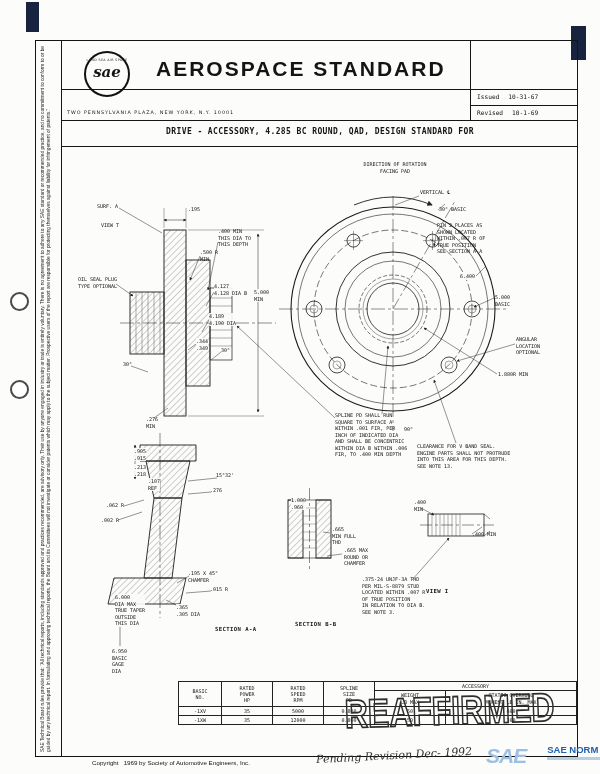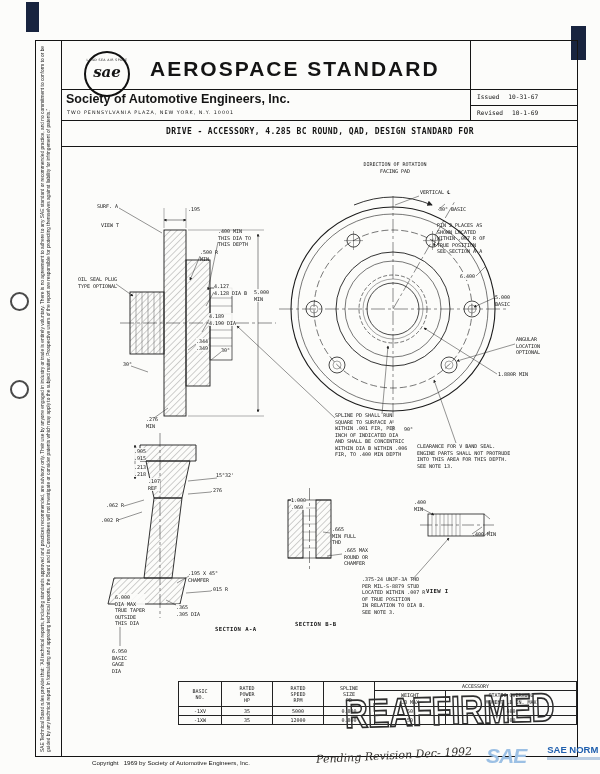--- a/index.html
+++ b/index.html
@@ -13,21 +13,21 @@
   .tab-tr{left:571px;top:26px;width:15px;height:34px;}
   .punch{position:absolute;width:15px;height:15px;border:2.4px solid #4a4a4a;border-radius:50%;background:#fff;}
   .side-note{position:absolute;left:40px;top:752px;width:706px;height:20px;
              font:4.8px/1.2 "Liberation Sans",sans-serif;color:#2a2a2a;
              transform:rotate(-90deg);transform-origin:top left;text-align:justify;}
   
   .logo{position:absolute;left:84px;top:51px;width:46px;height:46px;border:2.6px solid #111;
         border-radius:50%;box-sizing:border-box;text-align:center;}
   .logo-cap{display:block;font-size:3.2px;letter-spacing:.4px;margin-top:5px;color:#222;}
   .logo-letters{display:block;font:italic 700 15px/1 "DejaVu Serif",serif;margin-top:3px;}
-  .std-title{position:absolute;left:150px;top:57px;font-family:"Liberation Sans",sans-serif;
+  .std-title{position:absolute;left:156px;top:57px;font-family:"Liberation Sans",sans-serif;
              font-weight:700;font-size:21px;letter-spacing:2px;}
   .doc-num{position:absolute;left:470px;top:54px;width:108px;text-align:center;
            font-family:"Liberation Sans",sans-serif;font-weight:700;font-size:19px;letter-spacing:1px;}
   .meta-row{position:absolute;left:477px;font:6.2px/1 "DejaVu Sans Mono",monospace;}
   .meta-row .d{margin-left:9px;}
   .org-name{position:absolute;left:66px;top:92px;font-family:"Liberation Sans",sans-serif;
             font-weight:700;font-size:12.5px;}
   .org-addr{position:absolute;left:67px;top:110px;font-size:4.8px;letter-spacing:1px;}
   .title-bar{position:absolute;left:62px;top:128px;width:516px;text-align:center;
              font:700 8px/1 "DejaVu Sans Mono",monospace;letter-spacing:.4px;}
@@ -85,21 +85,20 @@
     <span class="logo-cap">LAND SEA AIR SPACE</span>
     <span class="logo-letters">sae</span>
   </div>
   <div class="std-title">AEROSPACE STANDARD</div>
   <div class="meta-row" style="top:94px;">
     <span>Issued</span><span class="d">10-31-67</span>
   </div>
   <div class="meta-row" style="top:110px;">
     <span>Revised</span><span class="d">10-1-69</span>
   </div>
-  <div class="org-name">Society of Automotive Engineers, Inc.</div>
   <div class="org-addr">TWO PENNSYLVANIA PLAZA, NEW YORK, N.Y. 10001</div>
   <div class="title-bar">DRIVE - ACCESSORY, 4.285 BC ROUND, QAD, DESIGN STANDARD FOR</div>
 
   <svg width="544" height="532" viewBox="0 0 544 532">
     <defs>
       <pattern id="hatch" width="4.5" height="4.5" patternUnits="userSpaceOnUse" patternTransform="rotate(45)">
         <line x1="0" y1="0" x2="0" y2="4.5" stroke="#555" stroke-width="0.55"></line>
       </pattern>
       <marker id="arr" viewBox="0 0 10 10" refX="8.5" refY="5" markerWidth="6" markerHeight="6" orient="auto-start-reverse">
         <path d="M0,0L10,5L0,10z" fill="#222"></path>

